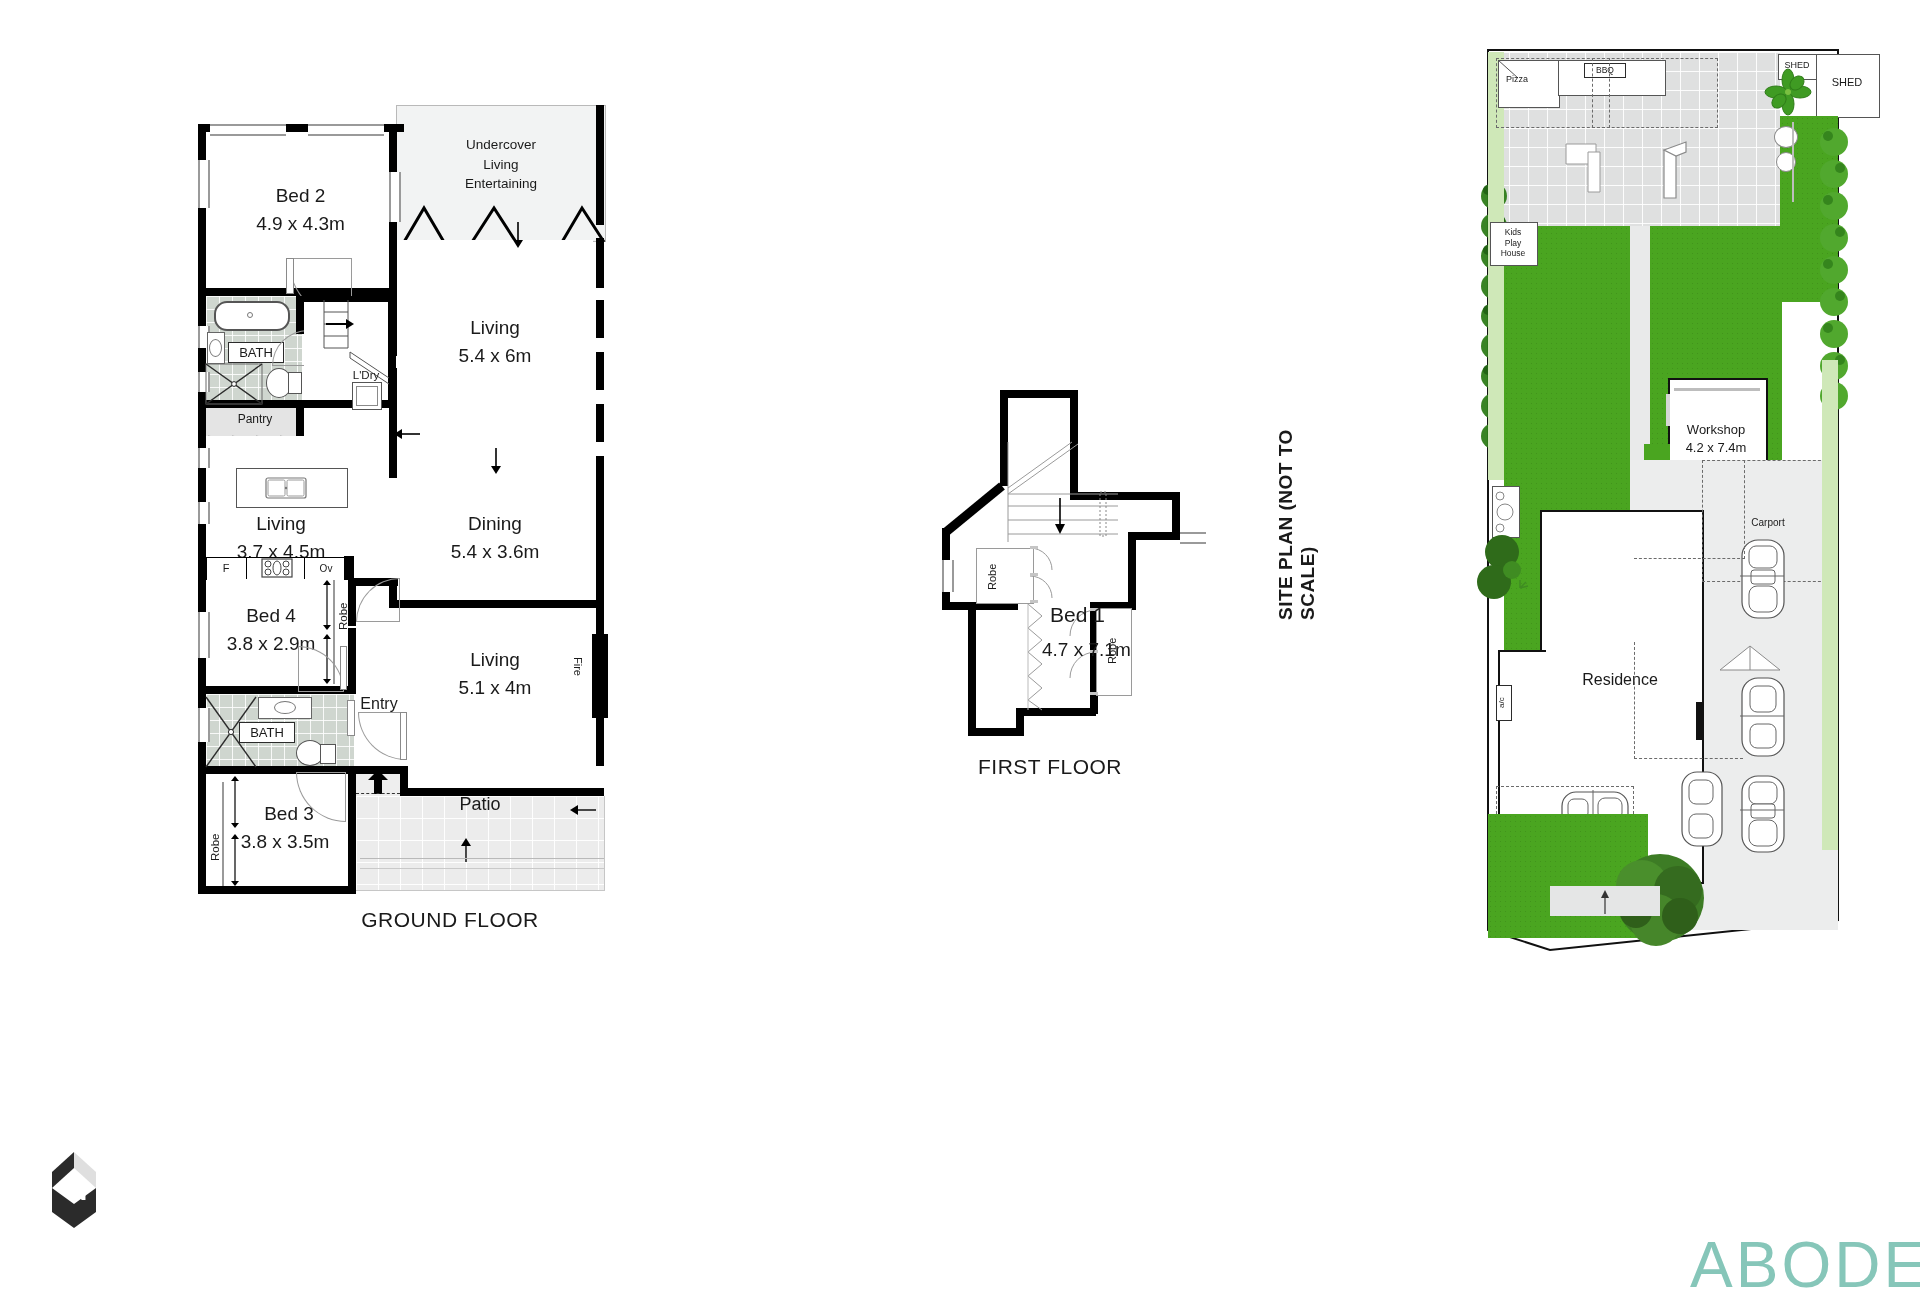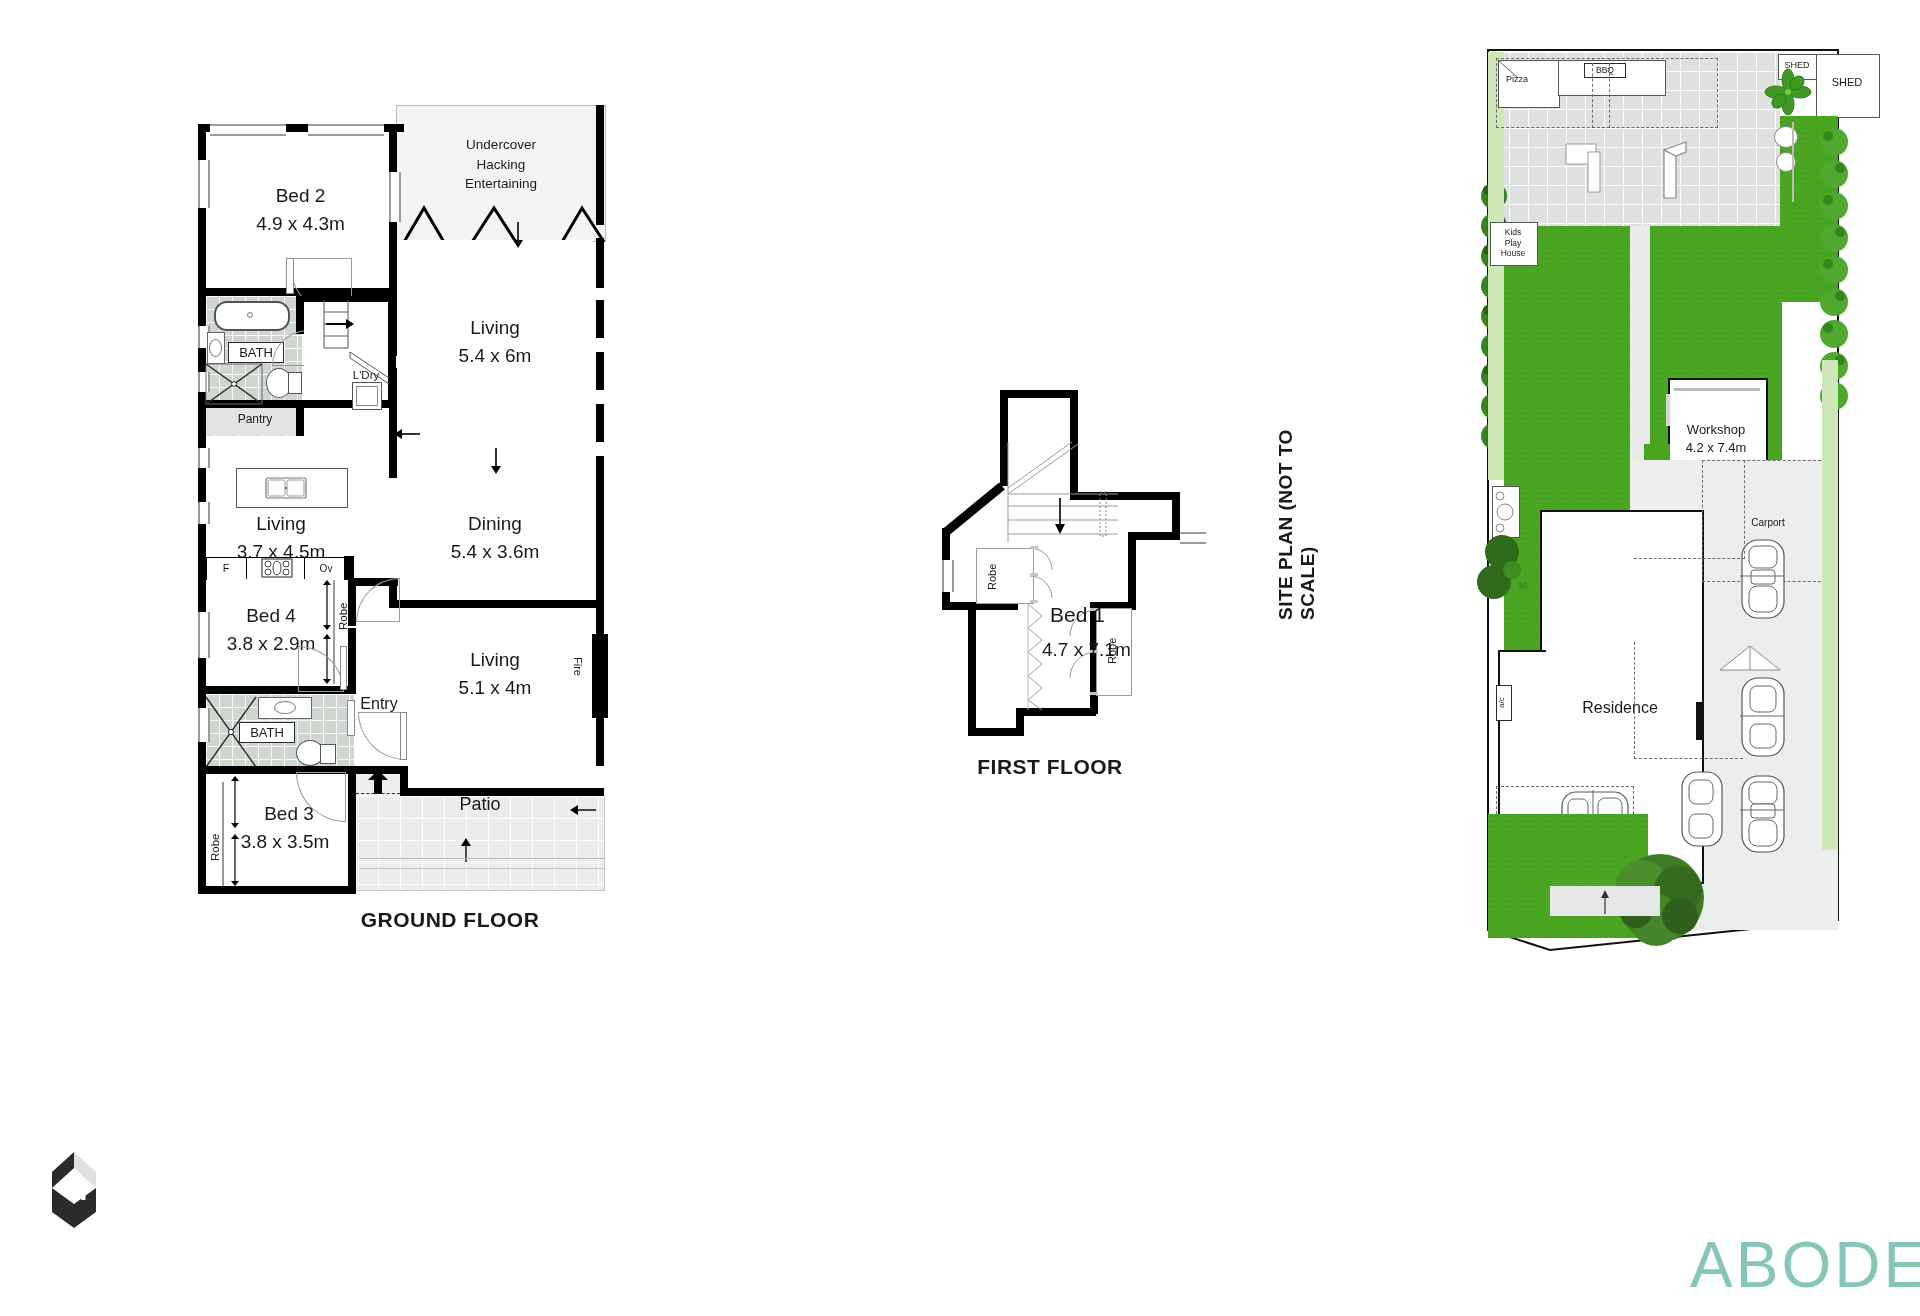--- a/index.html
+++ b/index.html
@@ -31,21 +31,21 @@
   .vert2       {writing-mode:vertical-rl;}
 
   .boxlabel{position:absolute;background:#fff;border:1px solid #2b2b2b;
             font-size:13px;text-align:center;line-height:1;padding:3px 5px;}
 
   
   .swing{position:absolute;border:1px solid #9a9a9a;border-radius:50%;background:transparent;}
   .doorleaf{position:absolute;background:#ffffff;border:1px solid #8a8a8a;}
 
   
-  .floortitle{position:absolute;font-size:21px;font-weight:bold;letter-spacing:.5px;}
+  .floortitle{position:absolute;font-size:21px;font-weight:normal;letter-spacing:.5px;}
 
   
   .grass{position:absolute;background:#4aa520;}
   .paving{position:absolute;background:#e9eaea;}
   .sitebuild{position:absolute;background:#ffffff;border:2px solid #111;}
   .sitebuild-thin{position:absolute;background:#ffffff;border:1px solid #555;}
   .dashbox{position:absolute;border:1px dashed #6b6b6b;}
   .lightgreen{position:absolute;background:#cfe8b8;}
 
   .sitecap{position:absolute;font-size:19px;font-weight:bold;letter-spacing:.5px;}
@@ -76,21 +76,21 @@
 </style>
 </head>
 <body>
 
 <div class="stage">
 
   <div class="abs" style="left:0;top:0;width:760px;height:960px;">
 
     <div class="greyfill" style="left:396px;top:105px;width:208px;height:135px;background:#f2f3f3;border:1px solid #b9b9b9;"></div>
     <div class="label" style="left:420px;top:135px;width:162px;font-size:13.5px;line-height:1.45;">Undercover
-Hacking
+Living
 Entertaining</div>
 
     <svg class="abs" style="left:404px;top:200px;width:200px;height:45px;">
       <polyline points="0,42 18,200 18,202" fill="none"></polyline>
       <polyline points="2,42 22,205 22,205" fill="none"></polyline>
       <polyline points="0,42 20,204 20,204" fill="none"></polyline>
       <polyline points="0,42 22,206" fill="none"></polyline>
       <polyline points="0,42 20,8 40,42 68,42 90,8 112,42 158,42 178,8 200,42" fill="none" stroke="#000" stroke-width="3"></polyline>
     </svg>
 
@@ -554,21 +554,21 @@
       <circle cx="18" cy="52" r="17" fill="#2f6b1a"></circle>
       <circle cx="36" cy="40" r="9" fill="#3f8c22"></circle>
       <g stroke="#3f8c22" stroke-width="1.4" fill="none">
         <path d="M44,58 l6,-6 M44,58 l0,-8 M44,58 l8,-2"></path>
       </g>
     </svg>
 
     <div class="paving" style="left:190px;top:430px;width:208px;height:470px;background:#eceded;"></div>
 
     <div class="sitebuild" style="left:100px;top:480px;width:160px;height:370px;"></div>
-    <div class="label small" style="left:100px;top:640px;width:160px;font-size:16px;margin-top:28px;">Residence</div>
+    <div class="label small" style="left:100px;top:640px;width:160px;font-size:16px;">Residence</div>
 
     <div class="sitebuild" style="left:58px;top:620px;width:46px;height:250px;border-right:none;"></div>
     <div class="abs" style="left:100px;top:622px;width:8px;height:246px;background:#fff;"></div>
     <div class="boxlabel" style="left:56px;top:655px;width:12px;height:30px;font-size:8px;padding:2px 1px;writing-mode:vertical-rl;transform:rotate(180deg);">a/c</div>
     <div class="abs" style="left:256px;top:672px;width:6px;height:38px;background:#111;"></div>
 
     <div class="dashbox" style="left:262px;top:430px;width:132px;height:120px;"></div>
     <div class="label xtiny" style="left:262px;top:487px;width:132px;font-size:10px;">Carport</div>
 
     <svg class="abs" style="left:300px;top:508px;width:46px;height:82px;">

